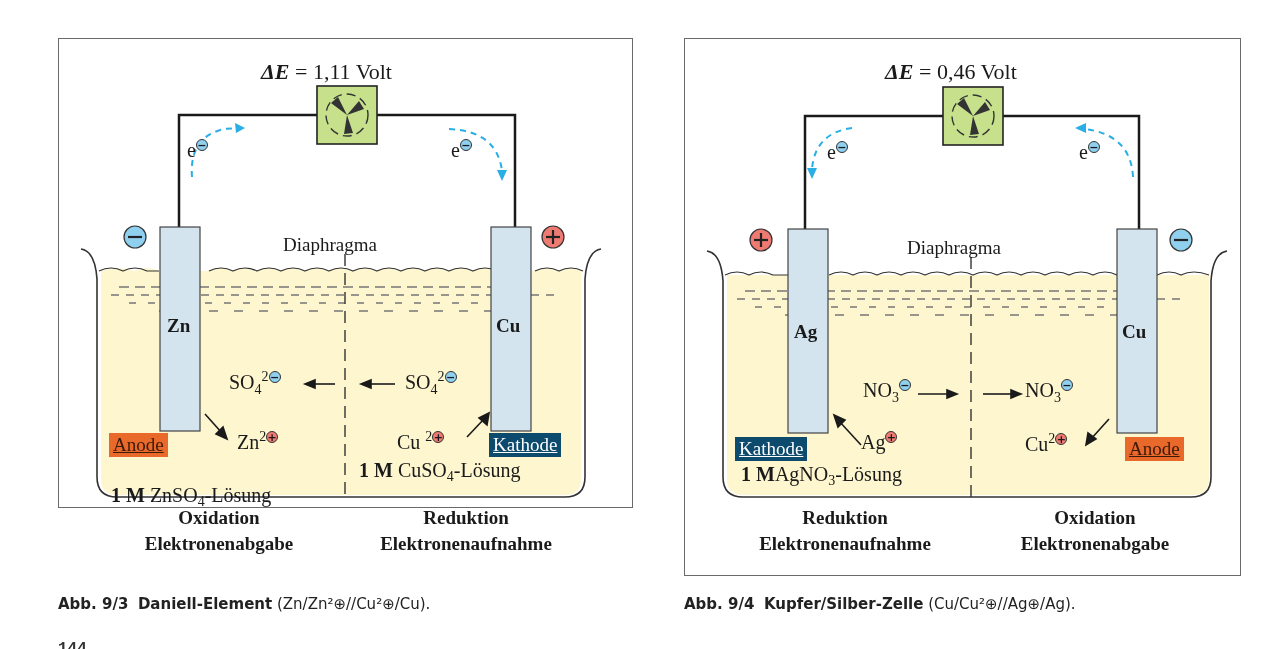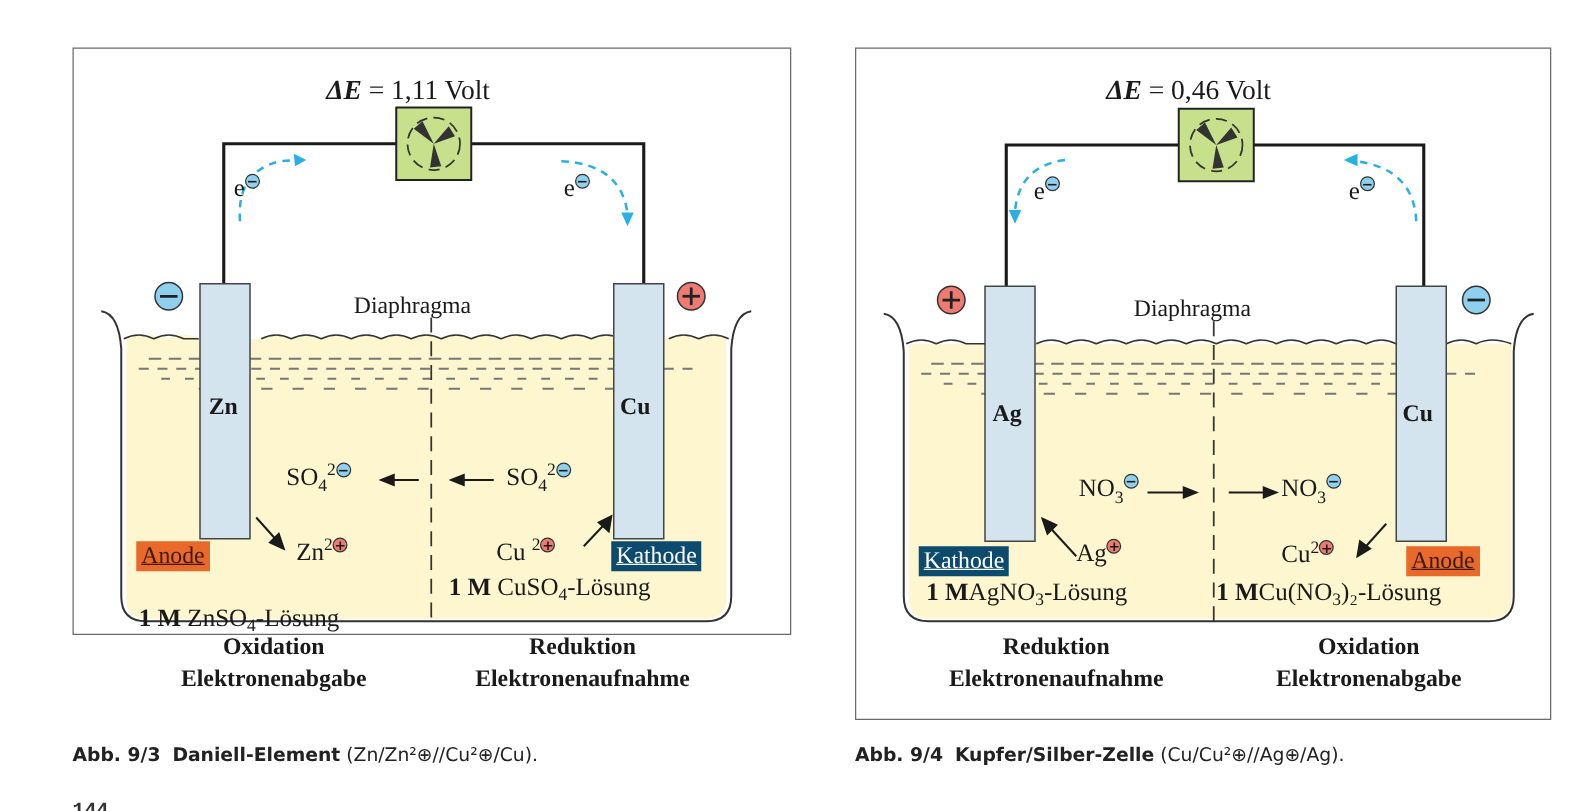--- a/index.html
+++ b/index.html
@@ -214,23 +214,20 @@
   <div class="t ion" style="left:340px; top:392px;">
     <span>Cu</span><sup>2</sup><span class="charge pos">+</span>
   </div>
 
   <div class="t tag kathode" style="left:50px; top:398px;">Kathode</div>
   <div class="t tag anode" style="left:440px; top:398px;">Anode</div>
 
   <div class="t sol" style="left:56px; top:424px;">
     <span class="m">1 M</span><span>AgNO</span><sub>3</sub><span>-Lösung</span>
   </div>
-  <div class="t sol" style="left:288px; top:424px;">
-    <span class="m">1 M</span><span>Cu(NO</span><sub>3</sub><span>)₂-Lösung</span>
-  </div>
 
   <div class="t proc" style="left:40px; top:466px; width:240px;">
     <div>Reduktion</div>
     <div>Elektronenaufnahme</div>
   </div>
   <div class="t proc" style="left:300px; top:466px; width:220px;">
     <div>Oxidation</div>
     <div>Elektronenabgabe</div>
   </div>
 </div>

